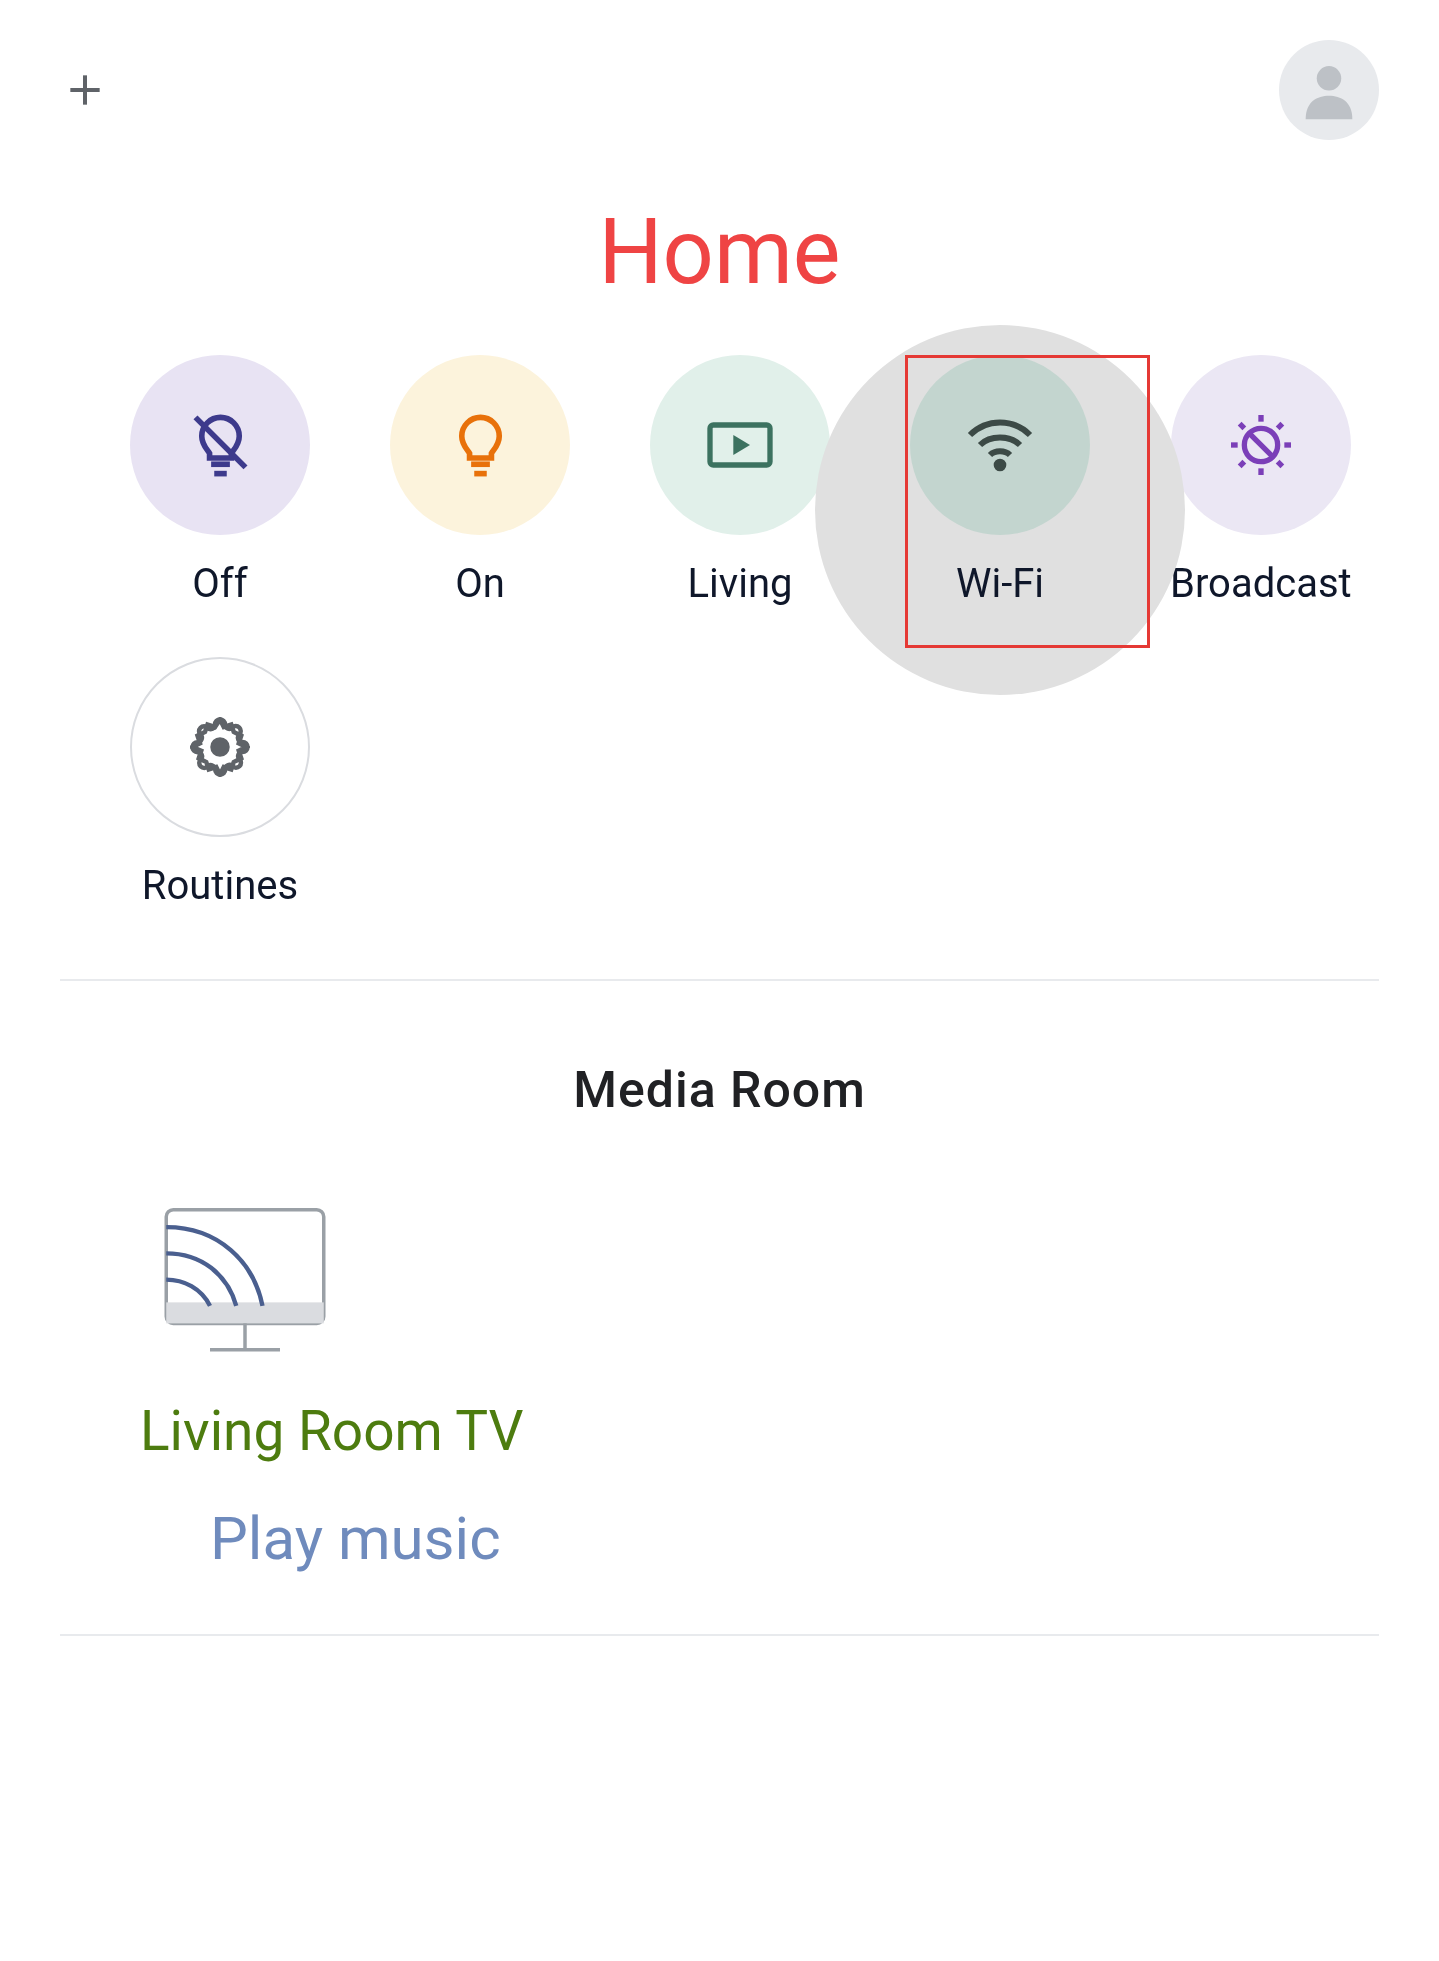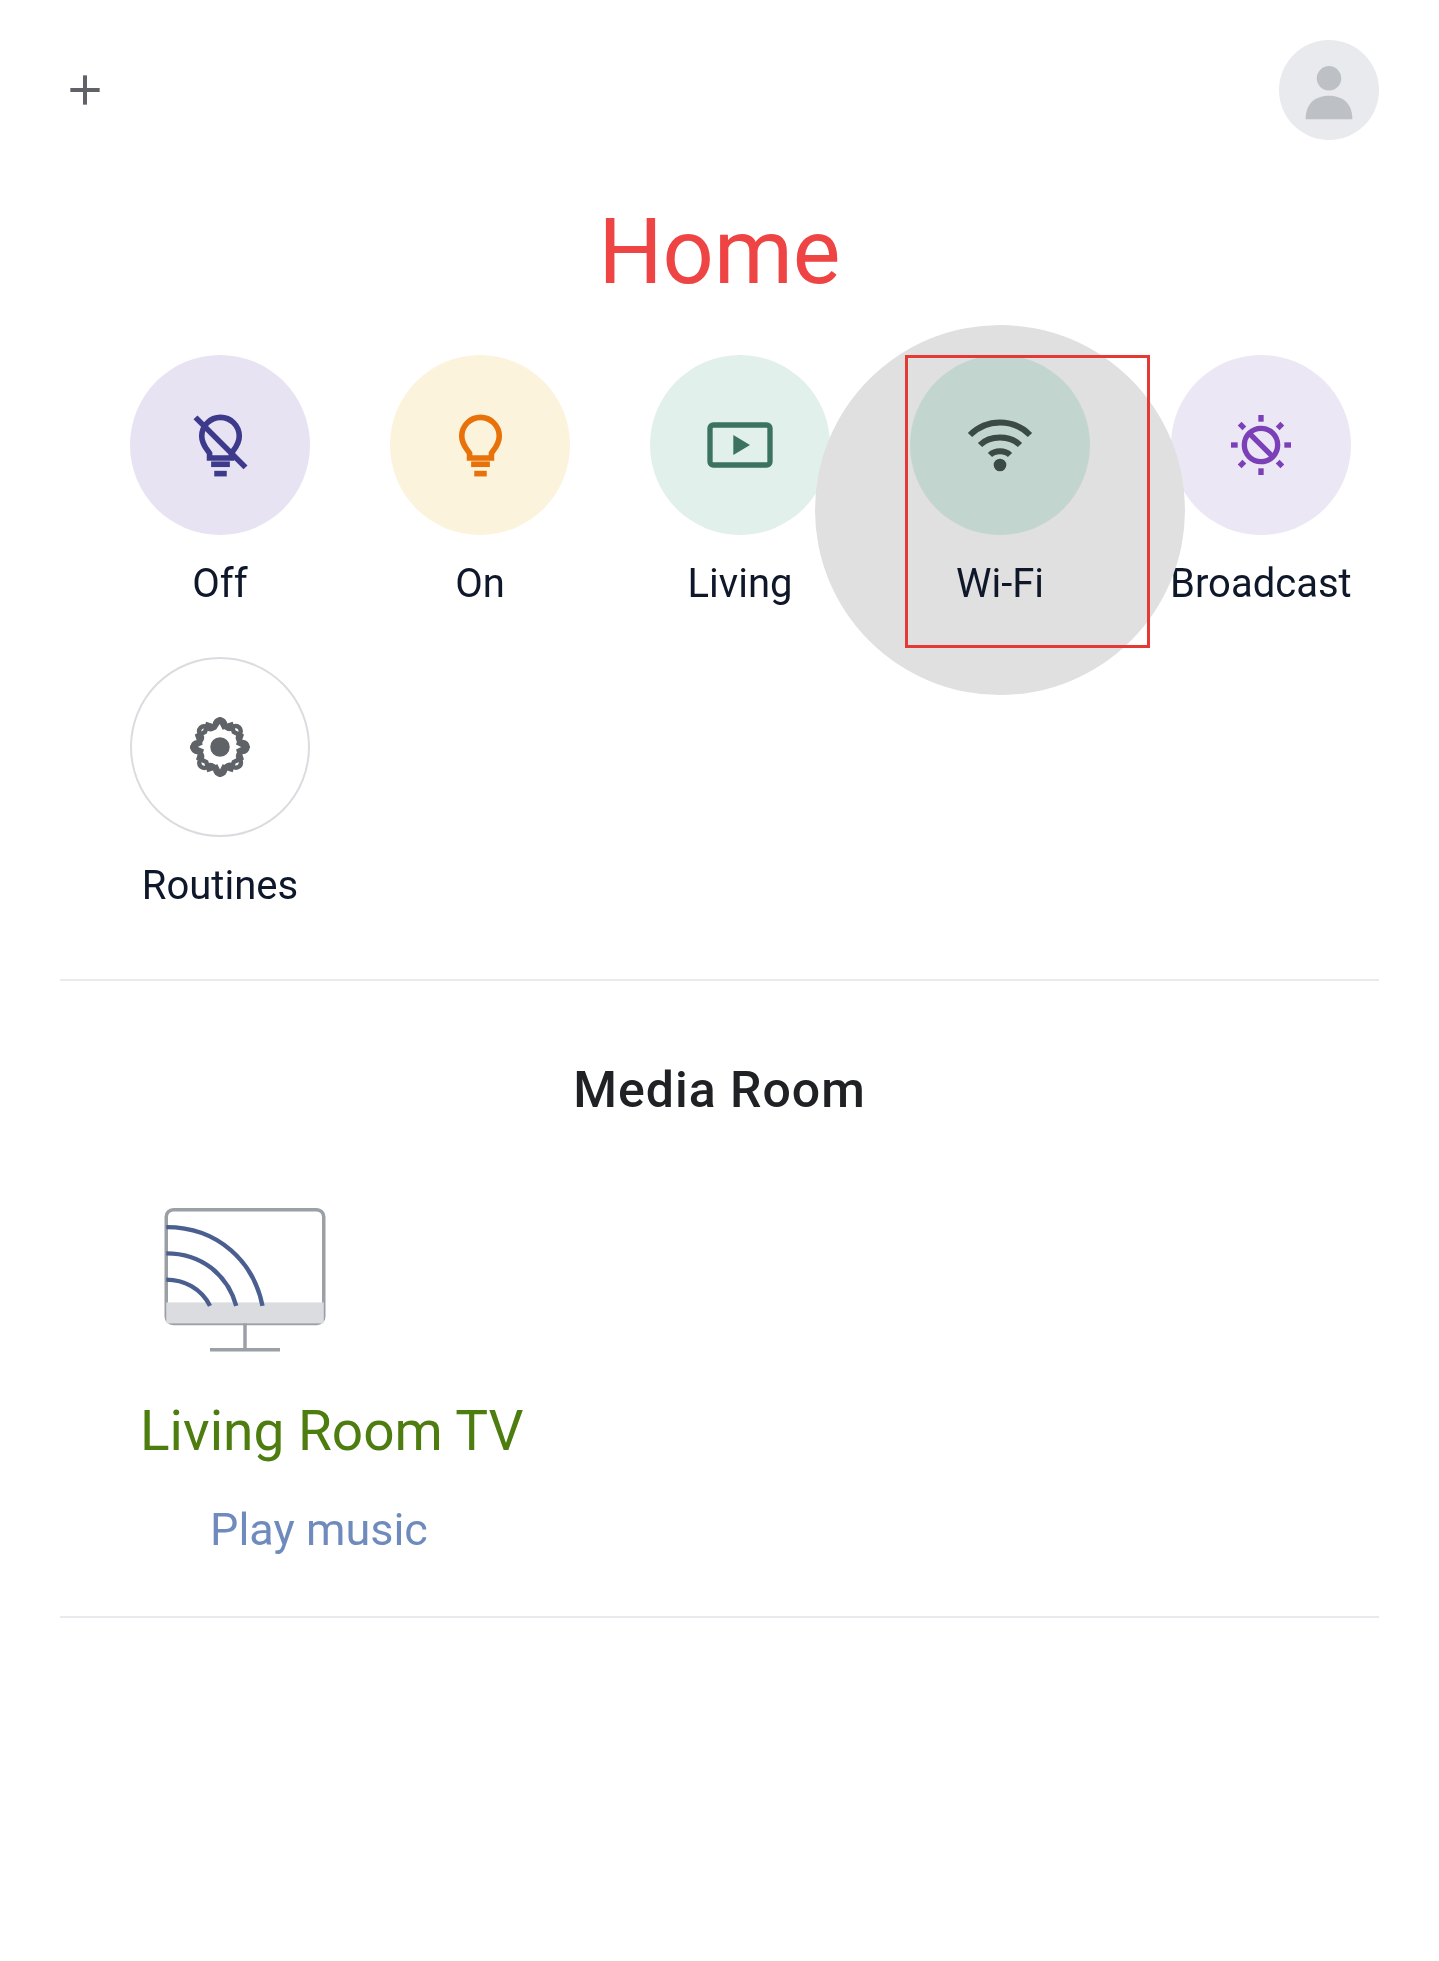--- a/index.html
+++ b/index.html
@@ -124,21 +124,21 @@
       height: 160px;
       margin-bottom: 40px;
     }
     .device-name {
       font-size: 55px;
       color: #4d7c0f;
       font-weight: 400;
       margin-bottom: 40px;
     }
     .device-action {
-      font-size: 45px;
+      font-size: 60px;
       color: #6f8bbd;
       font-weight: 400;
       padding-left: 70px;
       cursor: pointer;
     }
     .bottom-divider {
       height: 2px;
       background: #e8eaed;
       margin: 60px 60px 0 60px;
     }

